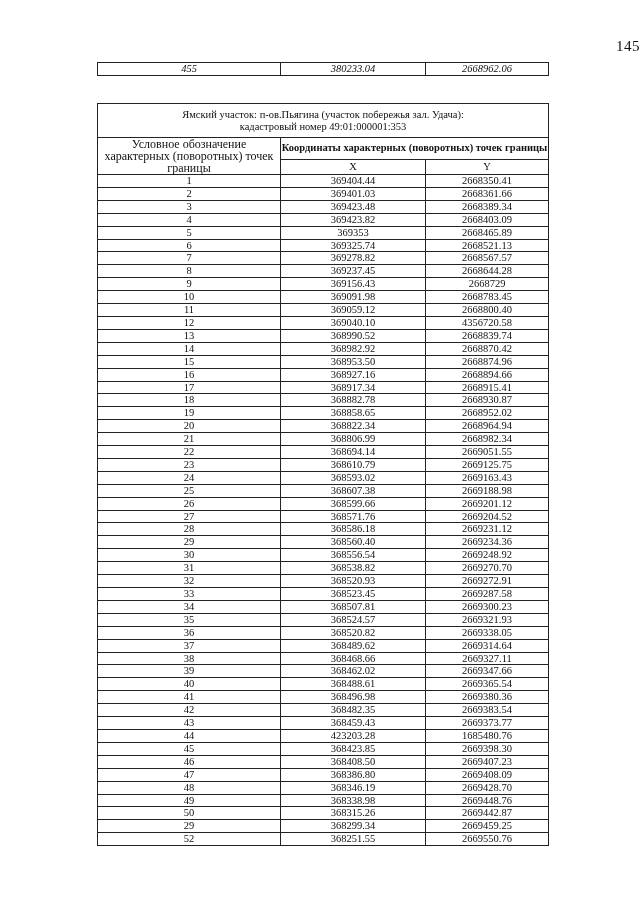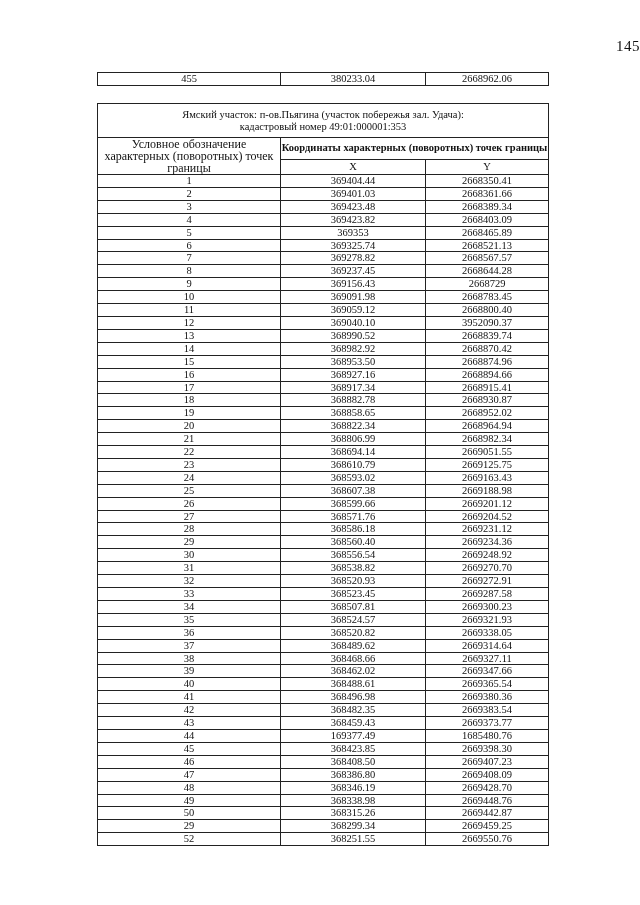--- a/index.html
+++ b/index.html
@@ -7,21 +7,21 @@
     width: 640px; height: 905px; position: relative; overflow: hidden;
     font-family: "Liberation Serif", "DejaVu Serif", serif; color: #111;
   }
   .page-number {
     position: absolute; top: 38px; left: 0; width: 640px; text-align: right;
     font-size: 15px; letter-spacing: 0.5px;
   }
   table { border-collapse: collapse; position: absolute; left: 97px; width: 451px; table-layout: fixed; }
   td, th { border: 1px solid #222; padding: 0; text-align: center; font-weight: normal; font-size: 10.5px; line-height: 11.9px; white-space: nowrap; }
   col.c1 { width: 183px; } col.c2 { width: 145px; } col.c3 { width: 123px; }
-  .top-table { top: 72px; }
+  .top-table { top: 62px; font-style: italic; }
   .top-table td { height: 11px; }
   .main-table { top: 103px; }
   .main-table .title-cell { height: 32px; line-height: 12px; white-space: normal; font-size: 10.5px; padding-top: 1px; }
   .main-table .hdr-label { line-height: 12px; white-space: normal; height: 34px; font-size: 12px; }
   .main-table .hdr-coords { height: 20px; font-size: 10.5px; font-weight: bold; }
   .main-table .hdr-xy { height: 14px; font-size: 10.5px; }
   .main-table tbody td { height: 11.9px; }
 </style>
 </head>
 <body>
@@ -117,21 +117,21 @@
         <td>2668783.45</td>
       </tr>
       <tr>
         <td>11</td>
         <td>369059.12</td>
         <td>2668800.40</td>
       </tr>
       <tr>
         <td>12</td>
         <td>369040.10</td>
-        <td>3952090.37</td>
+        <td>4356720.58</td>
       </tr>
       <tr>
         <td>13</td>
         <td>368990.52</td>
         <td>2668839.74</td>
       </tr>
       <tr>
         <td>14</td>
         <td>368982.92</td>
         <td>2668870.42</td>
@@ -276,21 +276,21 @@
         <td>368482.35</td>
         <td>2669383.54</td>
       </tr>
       <tr>
         <td>43</td>
         <td>368459.43</td>
         <td>2669373.77</td>
       </tr>
       <tr>
         <td>44</td>
-        <td>169377.49</td>
+        <td>423203.28</td>
         <td>1685480.76</td>
       </tr>
       <tr>
         <td>45</td>
         <td>368423.85</td>
         <td>2669398.30</td>
       </tr>
       <tr>
         <td>46</td>
         <td>368408.50</td>

